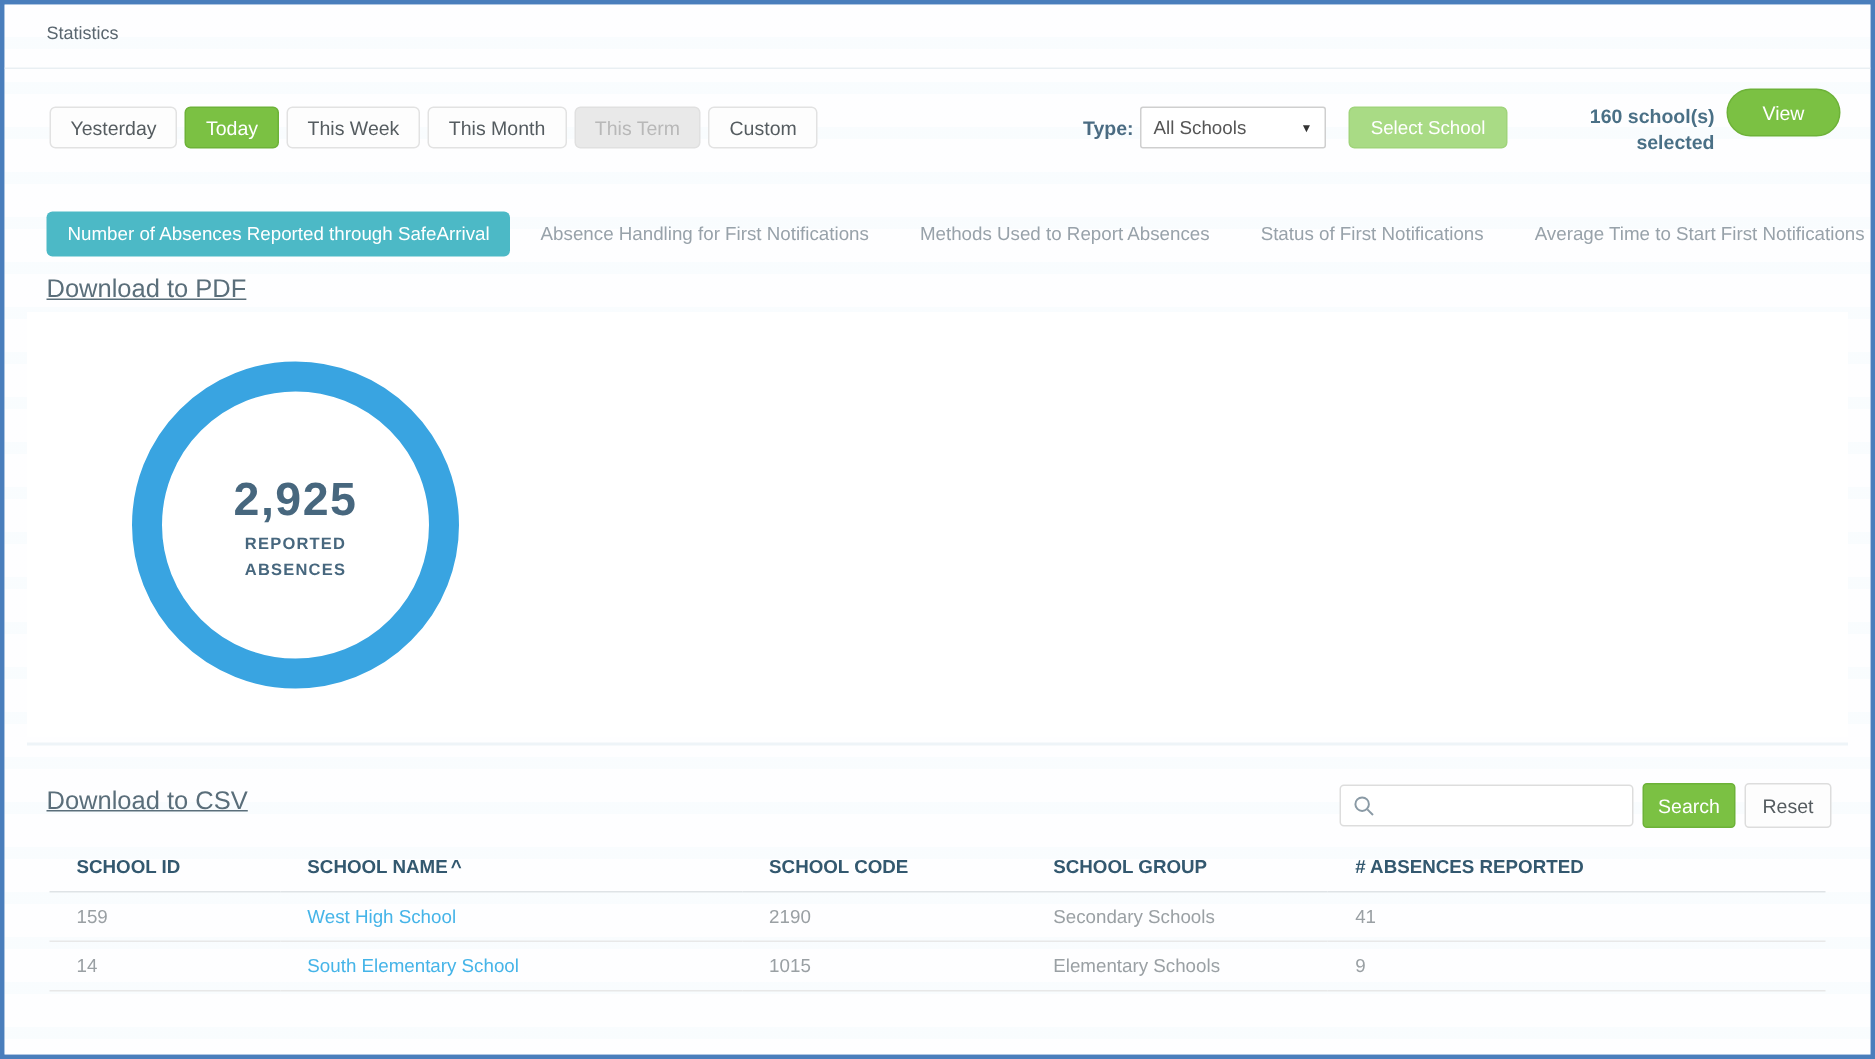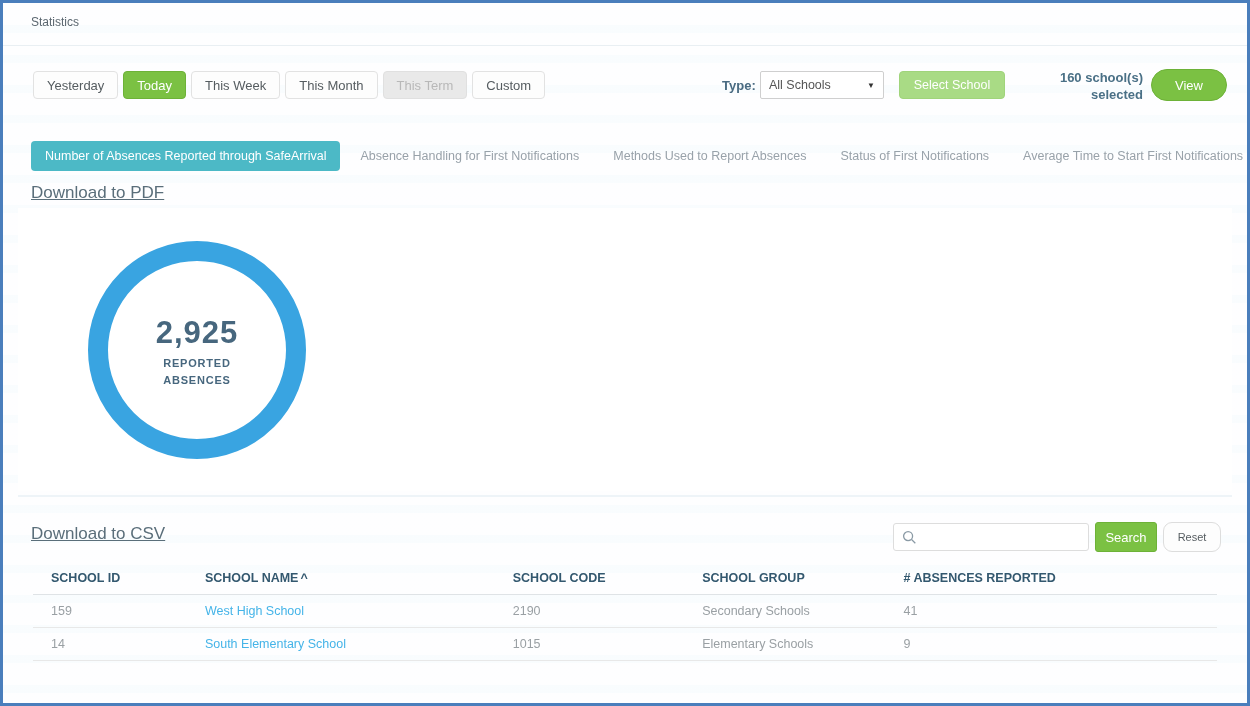--- a/index.html
+++ b/index.html
@@ -56,21 +56,21 @@
     background:#a9db85; border:1px solid #a0d47b; border-radius:4px;
     color:#ffffff; font-size:12.5px;
     display:flex; align-items:center; justify-content:center; cursor:pointer;
   }
   .selected-summary {
     position:absolute; left:1032px; top:66px; width:108px;
     text-align:right; font-size:13px; line-height:17px;
     font-weight:bold; color:#4a7086;
   }
   .view-btn {
-    position:absolute; left:1148px; top:66px; width:76px; height:32px;
+    position:absolute; left:1148px; top:56px; width:76px; height:32px;
     background:#7bc143; border:1px solid #6db238; border-radius:16px;
     color:#fff; font-size:13px;
     display:flex; align-items:center; justify-content:center; cursor:pointer;
   }
 
   
   .tabs { position:absolute; left:28px; top:138px; right:20px; display:flex; align-items:center; gap:6px; }
   .tab {
     padding:8px 14px; font-size:12.5px; color:#98a2aa;
     border-radius:4px; cursor:pointer; white-space:nowrap;
@@ -113,22 +113,22 @@
     font-family:inherit;
   }
   .search-btn {
     position:absolute; left:1092px; top:519px; width:62px; height:30px;
     background:#7bc143; border:1px solid #6db238; border-radius:3px;
     color:#fff; font-size:13px;
     display:flex; align-items:center; justify-content:center; cursor:pointer;
   }
   .reset-btn {
     position:absolute; left:1160px; top:519px; width:58px; height:30px;
-    background:#fdfdfd; border:1px solid #ddd; border-radius:9px;
-    color:#555c60; font-size:11px;
+    background:#fdfdfd; border:1px solid #ddd; border-radius:3px;
+    color:#555c60; font-size:13px;
     display:flex; align-items:center; justify-content:center; cursor:pointer;
   }
 
   
   .table-wrap { position:absolute; left:30px; right:30px; top:560px; }
   table { width:100%; border-collapse:collapse; table-layout:fixed; }
   col.c1{width:13%} col.c2{width:26%} col.c3{width:16%} col.c4{width:17%} col.c5{width:28%}
   th {
     text-align:left; font-size:12.5px; color:#33586f;
     padding:8px 4px 9px 18px; cursor:pointer; white-space:nowrap;

